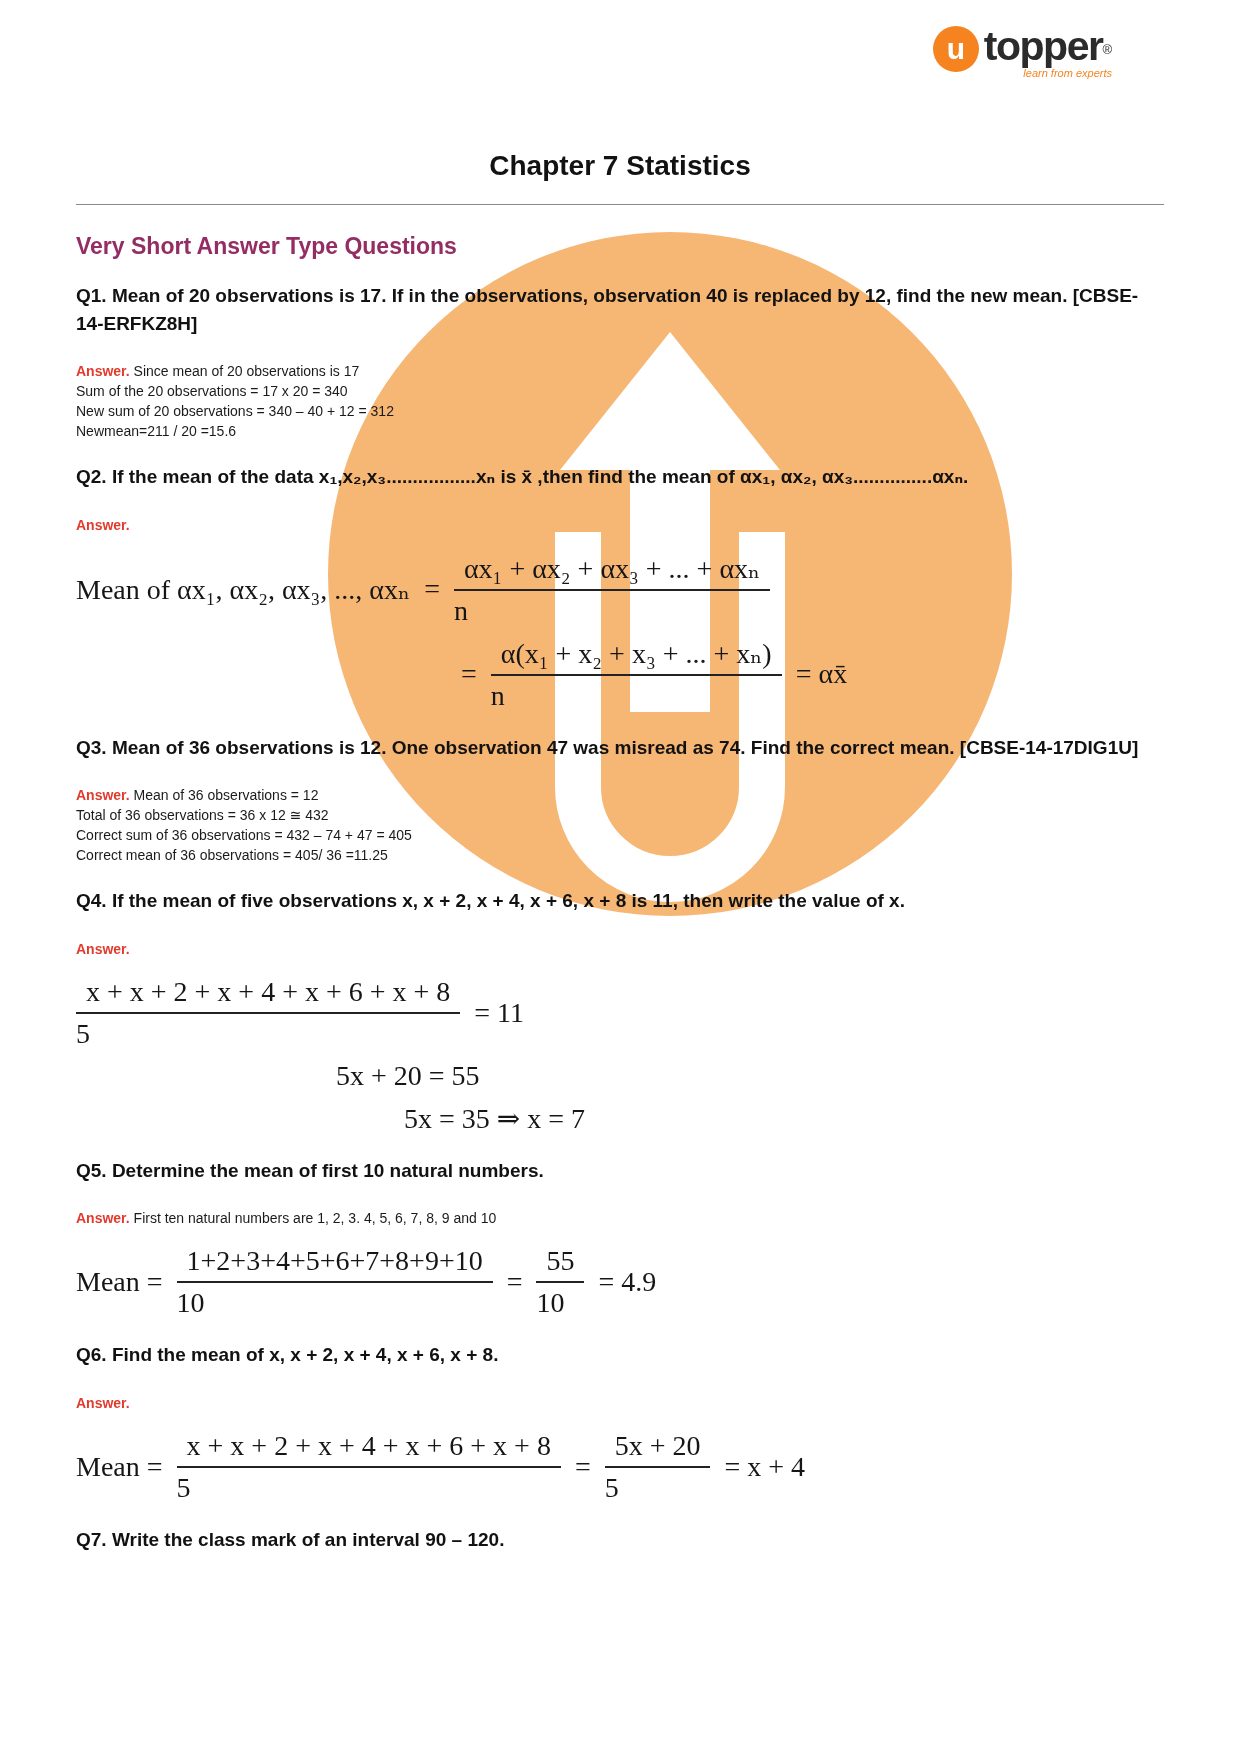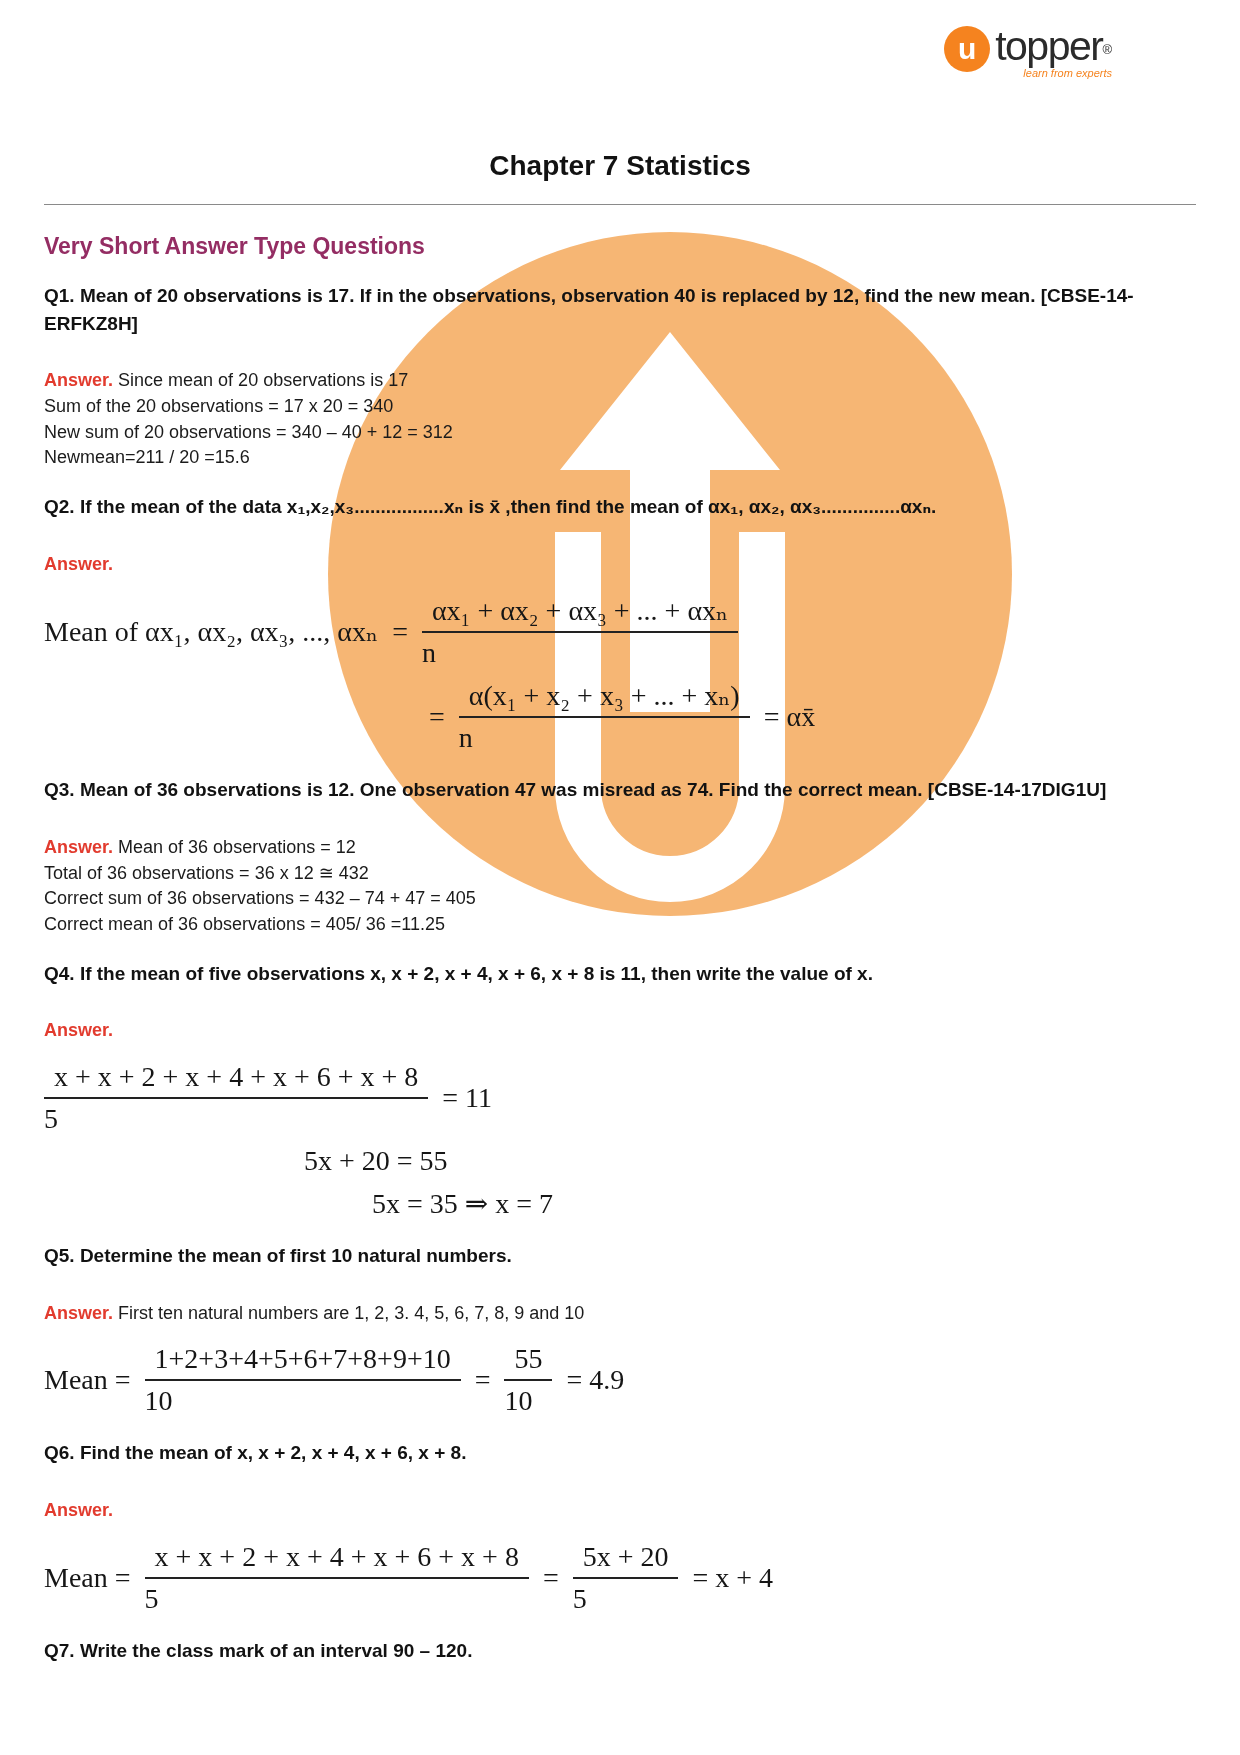--- a/index.html
+++ b/index.html
@@ -19,34 +19,34 @@
     position:absolute; top:26px; right:128px;
     display:flex; align-items:flex-start; gap:5px; z-index:2;
   }
   .logo-circle {
     width:46px; height:46px; border-radius:50%;
     background:#F5831F; color:#ffffff;
     display:flex; align-items:center; justify-content:center;
     font-weight:bold; font-size:30px; line-height:1;
   }
   .brand {
-    font-size:41px; font-weight:normal; color:#2b2b2b;
+    font-size:41px; font-weight:bold; color:#2b2b2b;
     letter-spacing:-1.5px; line-height:1;
   }
   .reg { font-size:13px; vertical-align:super; color:#2b2b2b; }
   .tagline {
     display:block; text-align:right; color:#F5831F;
     font-style:italic; font-size:11px; margin-top:0px;
   }
-  .content { position:relative; z-index:1; padding:0 44px; }
+  .content { position:relative; z-index:1; padding:0 76px; }
   .title { text-align:center; font-size:28px; font-weight:bold; padding-top:150px; color:#121212; }
   .divider { border:none; border-top:1px solid #8a8a8a; margin-top:22px; }
   .section-heading { color:#942d63; font-size:23px; font-weight:bold; margin-top:28px; }
   .question { font-weight:bold; font-size:19px; line-height:1.45; margin-top:22px; color:#121212; }
-  .answer { font-size:18px; line-height:1.43; margin-top:31px; }
+  .answer { font-size:14px; line-height:1.43; margin-top:24px; }
   .ans-label { color:#e23b2e; font-weight:bold; }
   .math {
     font-family:"Liberation Serif","DejaVu Serif","DejaVu Sans",serif;
     font-size:28px; margin:17px 0 4px; color:#161616;
   }
   .math-row { display:flex; align-items:center; gap:14px; margin-top:10px; }
   .frac { display:inline-flex; flex-direction:column; align-items:flex-start; }
   .frac .num { padding:0 10px 4px; border-bottom:2px solid #222222; white-space:nowrap; }
   .frac .den { padding-top:4px; }
   .q2-row2 { margin-left:385px; }

